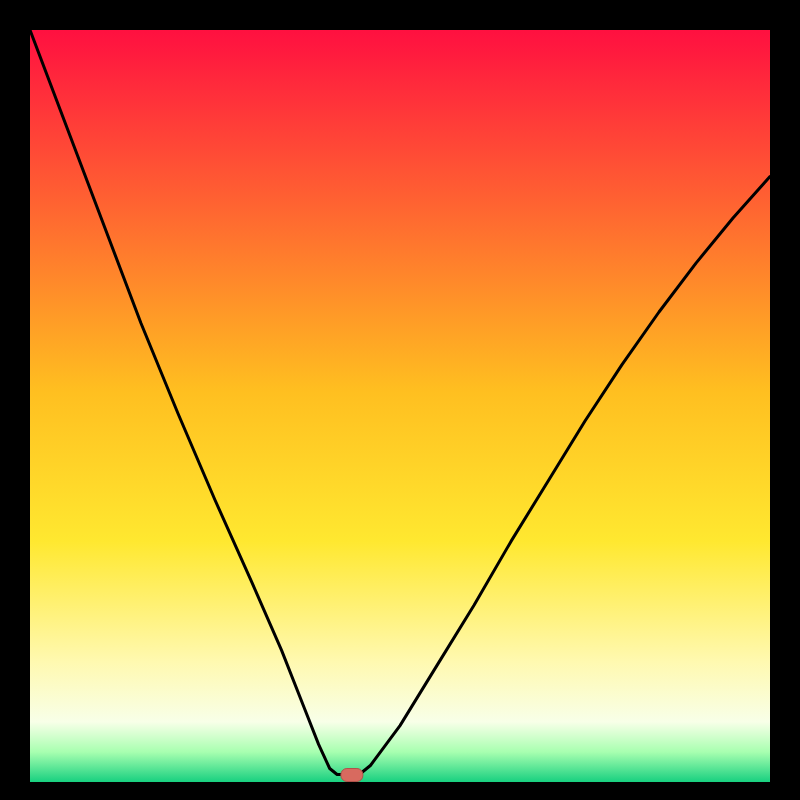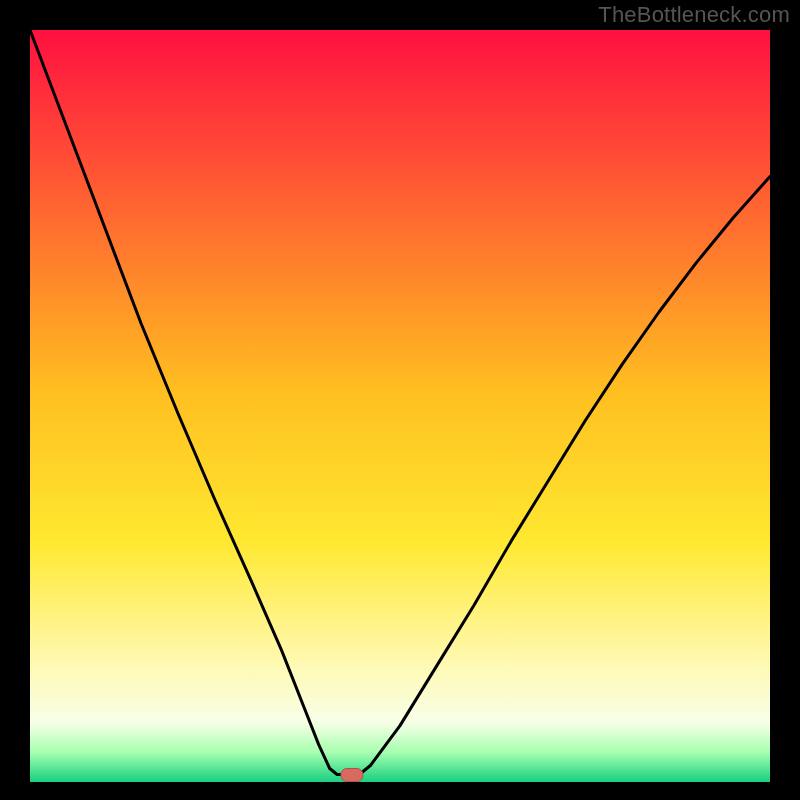--- a/index.html
+++ b/index.html
@@ -31,21 +31,20 @@
     position: absolute;
     top: 0;
     left: 0;
     display: block;
   }
 </style>
 </head>
 <body>
 
 <div class="frame">
-  <div class="watermark">TheBottleneck.com</div>
 
   <svg id="chart-svg" width="800" height="800" viewBox="0 0 800 800">
     <defs>
       <linearGradient id="bg-grad" x1="0" y1="0" x2="0" y2="1">
         <stop id="g0" offset="0%" stop-color="#ff1040"></stop>
         <stop id="g1" offset="25%" stop-color="#ff6a30"></stop>
         <stop id="g2" offset="48%" stop-color="#ffbf20"></stop>
         <stop id="g3" offset="68%" stop-color="#ffe830"></stop>
         <stop id="g4" offset="84%" stop-color="#fff9b0"></stop>
         <stop id="g5" offset="92%" stop-color="#f8ffe8"></stop>

